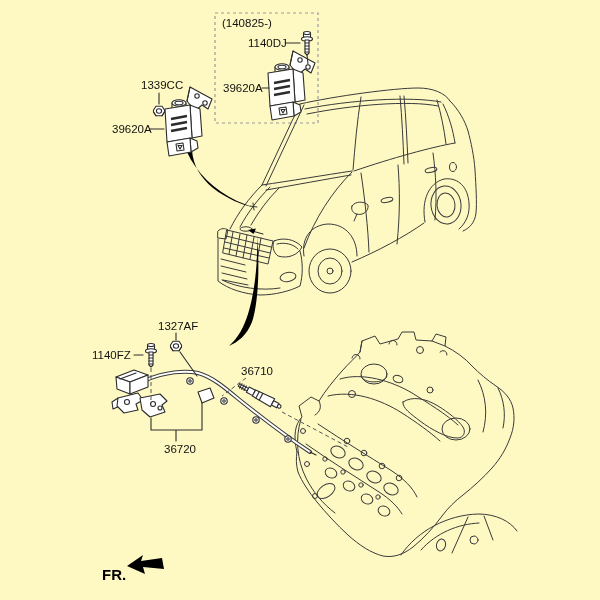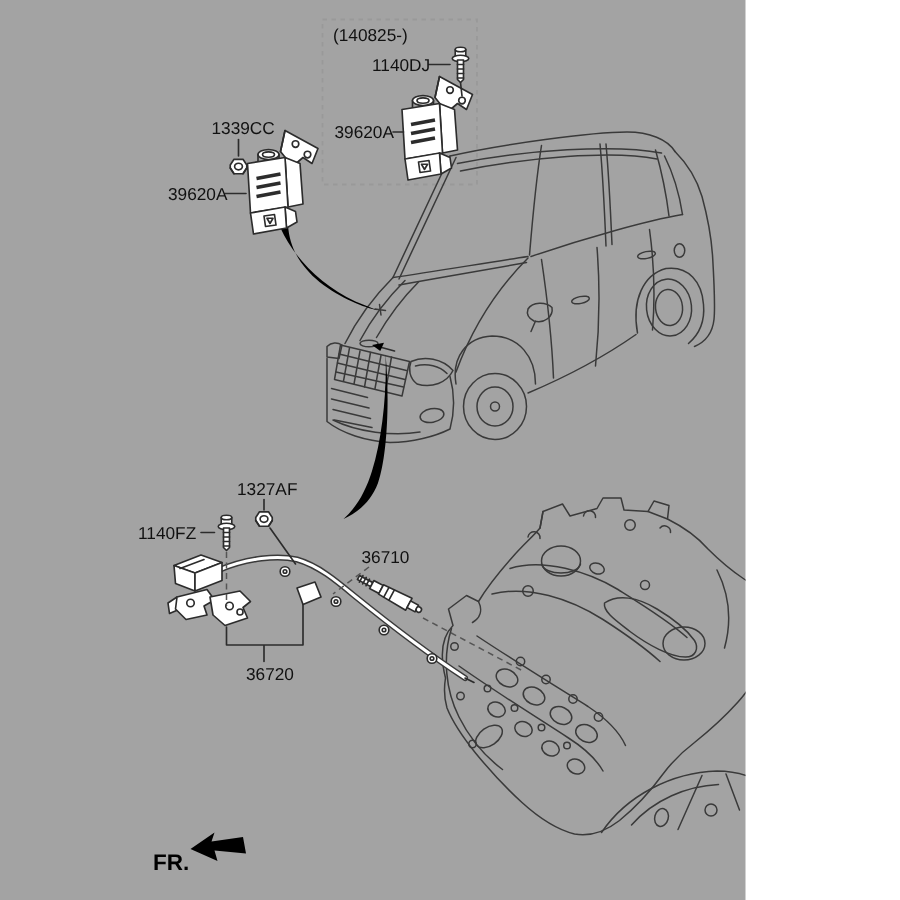--- a/index.html
+++ b/index.html
@@ -1,16 +1,16 @@
 <!DOCTYPE html>
 <html><head>
 <meta charset="utf-8">
 <style>
   html,body{margin:0;padding:0;background:#fff;}
-  .stage{position:relative;width:497px;height:600px;background:#a3a3a3;overflow:hidden;}
+  .stage{position:relative;width:600px;height:600px;background:#fef9c3;overflow:hidden;}
   svg{display:block;}
   .lbl{font-family:"Liberation Sans",sans-serif;font-size:11.5px;fill:#111;}
   .lbl-fr{font-family:"Liberation Sans",sans-serif;font-size:15px;font-weight:bold;fill:#000;}
   .ln{stroke:#3a3a3a;stroke-width:1;fill:none;stroke-linecap:round;stroke-linejoin:round;}
   .ln-part{stroke:#2c2c2c;stroke-width:1.1;fill:none;stroke-linecap:round;stroke-linejoin:round;}
   .fillw{fill:#fff;stroke:#2c2c2c;stroke-width:1.1;stroke-linejoin:round;}
   .dash{stroke:#555;stroke-width:1;fill:none;stroke-dasharray:4 3;}
   .blk{fill:#000;stroke:none;}
 </style>
 </head>

